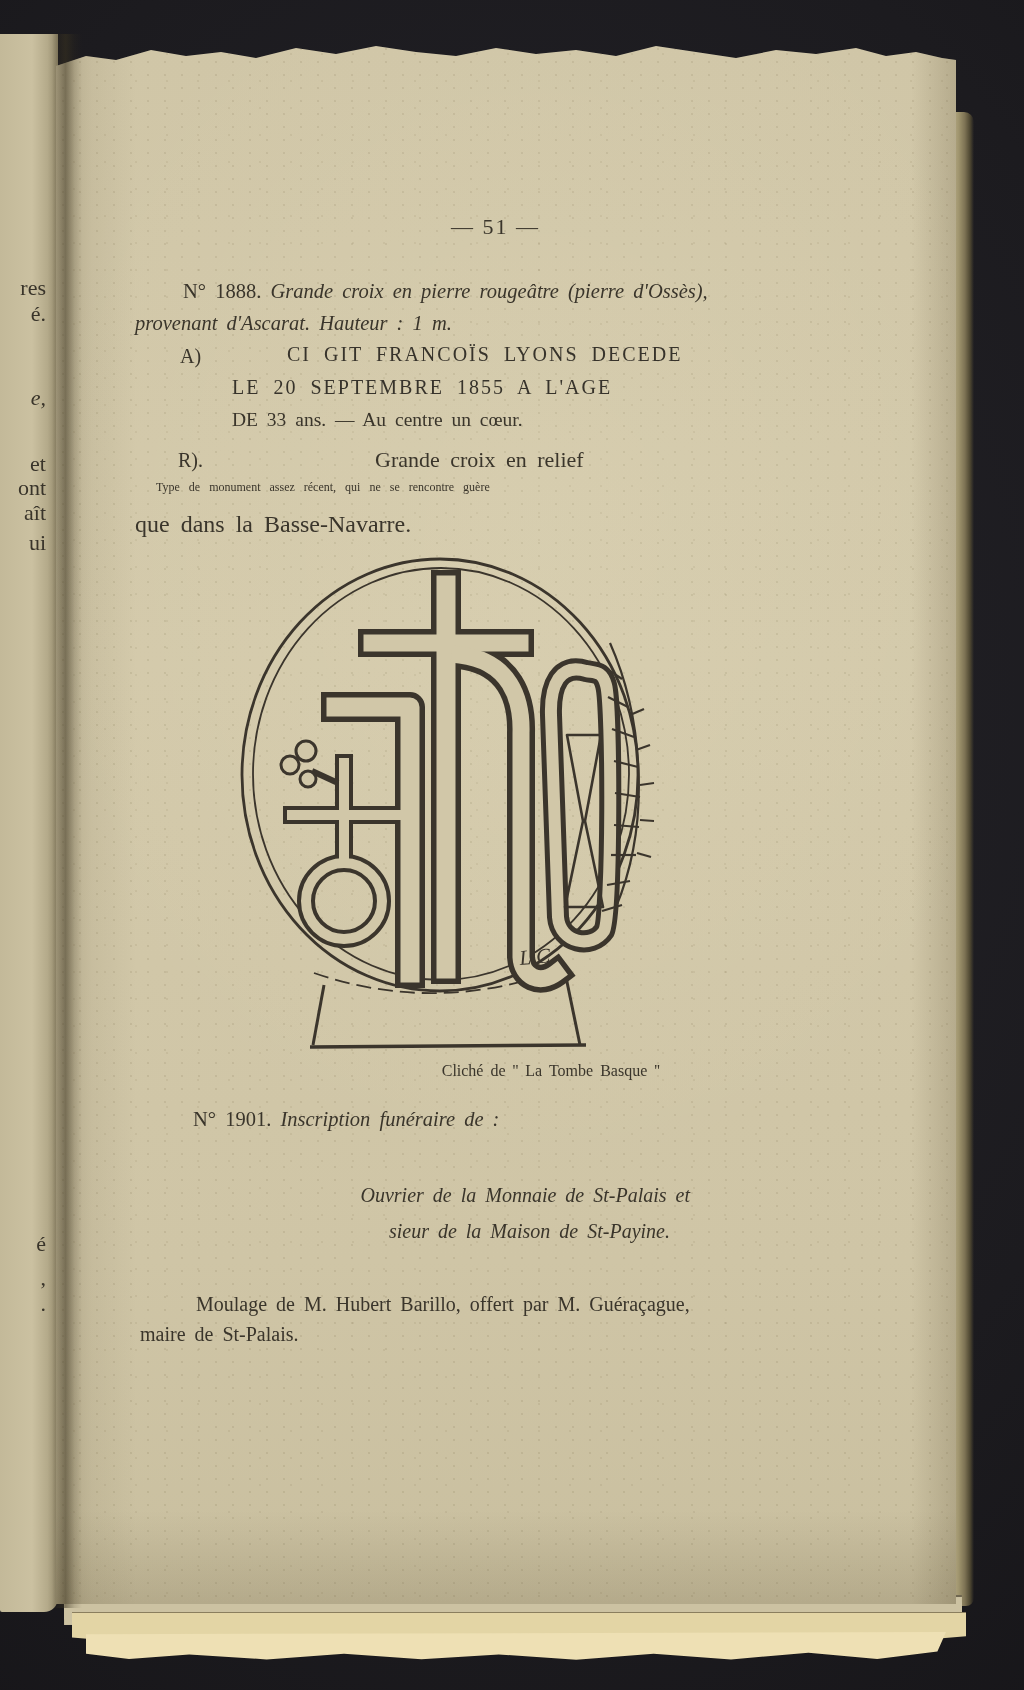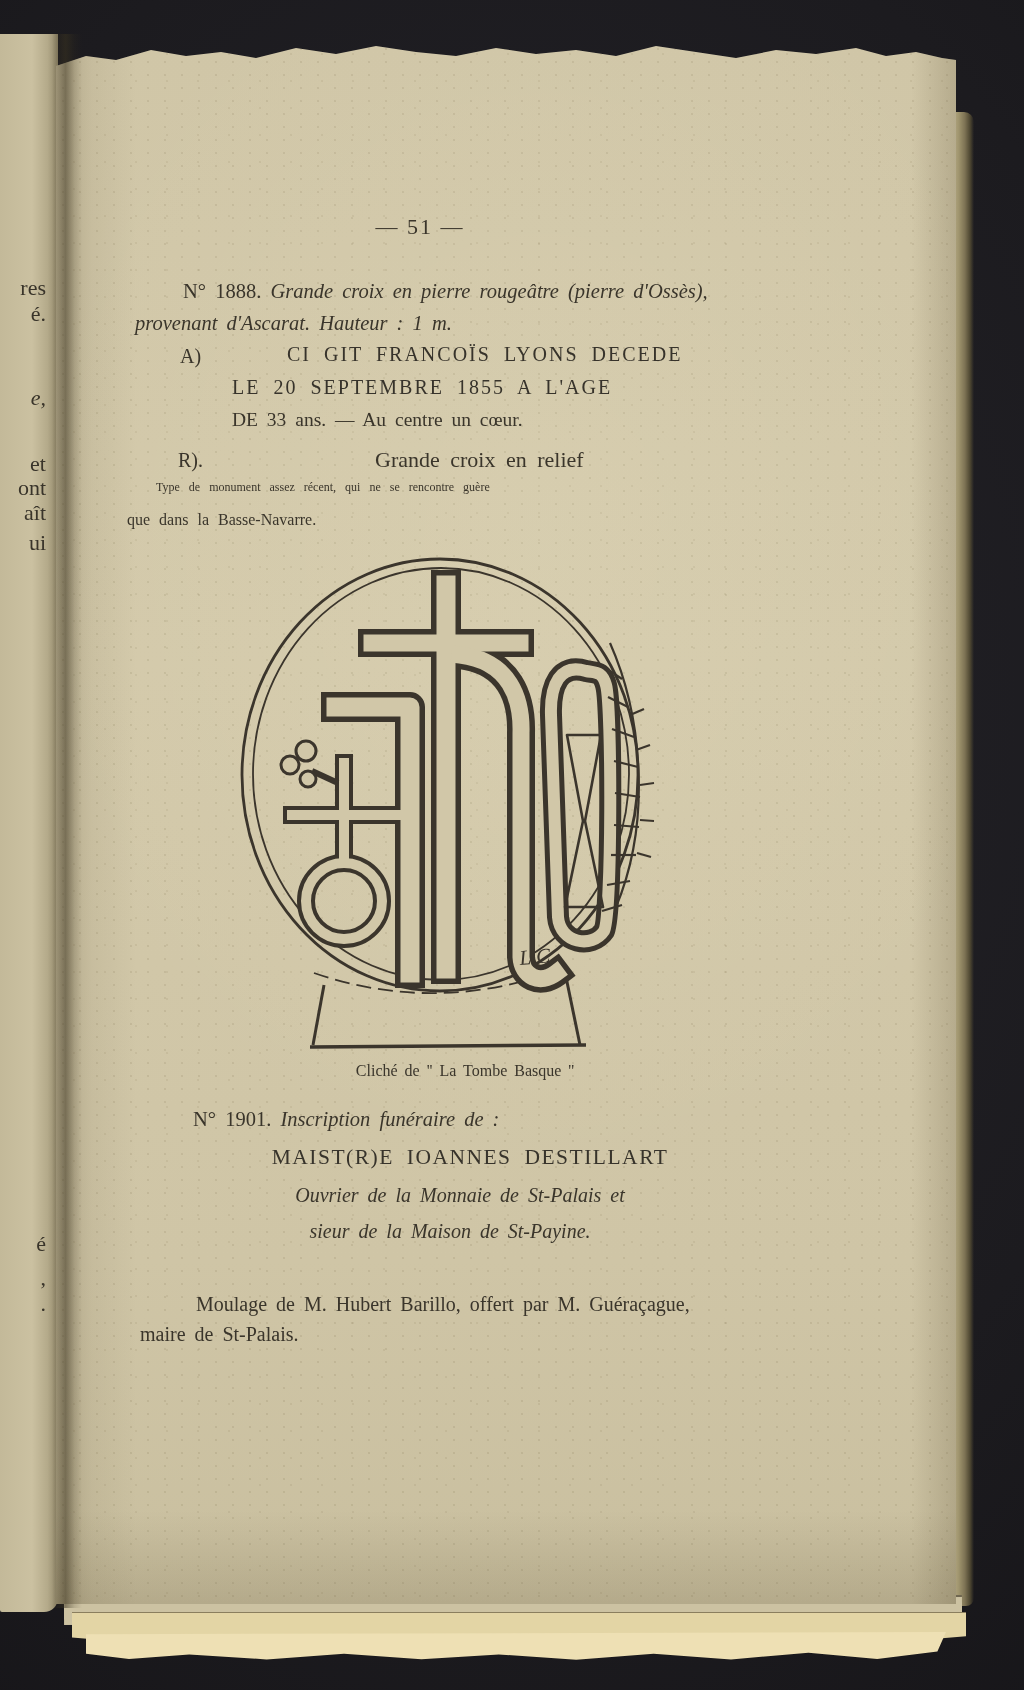--- a/index.html
+++ b/index.html
@@ -54,21 +54,21 @@
     background:
       linear-gradient(90deg,rgba(85,74,46,.28) 0%,rgba(85,74,46,.08) 4%,rgba(85,74,46,0) 9%),
       linear-gradient(270deg,rgba(85,74,46,.22) 0%,rgba(85,74,46,0) 5%),
       linear-gradient(0deg,rgba(85,74,46,.18) 0%,rgba(85,74,46,0) 6%);
   }
   
   .t{position:absolute;color:#3a352b;white-space:nowrap;}
   .roman{font-style:normal;}
   .it{font-style:italic;}
   .caps{letter-spacing:2px;word-spacing:6px;color:#37332b;}
-  .ctr{text-align:center;}
+  .ctr{text-align:right;}
   sup.m{font-size:12px;vertical-align:7px;letter-spacing:0;}
   
   .fig-svg{position:absolute;left:214px;top:545px;z-index:4;}
 </style>
 </head>
 <body>
 
 <div class="scene">
 
   <div class="left-page">
@@ -104,21 +104,21 @@
 
   <div class="t" style="left:180px;top:345px;font-size:20px;z-index:5">A)</div>
   <div class="t caps" style="left:287px;top:343px;font-size:20px;z-index:5">CI GIT FRANCOÏS LYONS DECEDE</div>
   <div class="t caps" style="left:232px;top:376px;font-size:20px;z-index:5">LE 20 SEPTEMBRE 1855 A L'AGE</div>
   <div class="t" style="left:232px;top:409px;font-size:19.5px;word-spacing:4px;z-index:5">DE 33 ans. — Au centre un cœur.</div>
 
   <div class="t" style="left:178px;top:449px;font-size:20px;z-index:5">R).</div>
   <div class="t" style="left:375px;top:447px;font-size:22px;word-spacing:5px;z-index:5">Grande croix en relief</div>
 
   <div class="t" style="left:156px;top:480px;font-size:12px;word-spacing:6px;z-index:5">Type de monument assez récent, qui ne se rencontre guère</div>
-  <div class="t" style="left:127px;top:511px;font-size:16px;word-spacing:5px;z-index:5">que dans la Basse-Navarre.</div>
+  <div class="t" style="left:135px;top:511px;font-size:24px;word-spacing:5px;z-index:5">que dans la Basse-Navarre.</div>
 
   <svg class="fig-svg" width="450" height="530" viewBox="0 0 450 530">
 
     <g fill="none" stroke="#3b352c">
       <ellipse cx="226" cy="230" rx="198" ry="216" stroke-width="2.8"></ellipse>
       <ellipse cx="227" cy="229" rx="188" ry="206" stroke-width="1.8"></ellipse>
       <path d="M110,440 L99,500" stroke-width="3"></path>
       <path d="M352,432 L366,500" stroke-width="3"></path>
       <path d="M96,502 L372,500" stroke-width="3.4"></path>
       <path d="M100,428 Q228,472 358,420" stroke-width="1.8" stroke-dasharray="15 7"></path>
@@ -174,21 +174,20 @@
     </g>
     <text x="306" y="420" font-size="21" font-style="italic" fill="#3b352c" transform="rotate(-5 306 420)" font-family="Liberation Serif, DejaVu Serif, serif">L.C.</text>
   </svg>
 
   <div class="t ctr" style="left:270px;top:1062px;width:390px;font-size:16px;word-spacing:3px;z-index:5">Cliché de '' La Tombe Basque ''</div>
 
   <div class="t" style="left:193px;top:1108px;font-size:20.5px;word-spacing:4px;z-index:5">
     <span class="roman">N° 1901.</span>
     <span class="it">Inscription funéraire de :</span>
   </div>
-  <div class="t ctr caps" style="left:220px;top:1145px;width:500px;font-size:21.5px;letter-spacing:1.5px;z-index:5">MAIST(R)E IOANNES DESTILLART</div>
   <div class="t ctr it" style="left:230px;top:1184px;width:460px;font-size:20px;word-spacing:4px;z-index:5">Ouvrier de la Monnaie de St-Palais et</div>
   <div class="t ctr it" style="left:230px;top:1220px;width:440px;font-size:20px;word-spacing:4px;z-index:5">sieur de la Maison de St-Payine.</div>
 
   <div class="t" style="left:196px;top:1293px;font-size:20px;word-spacing:4px;z-index:5">Moulage de M. Hubert Barillo, offert par M. Guéraçague,</div>
   <div class="t" style="left:140px;top:1323px;font-size:20px;word-spacing:4px;z-index:5">maire de St-Palais.</div>
 
   <div class="gutter"></div>
 </div>
 
 </body></html>

